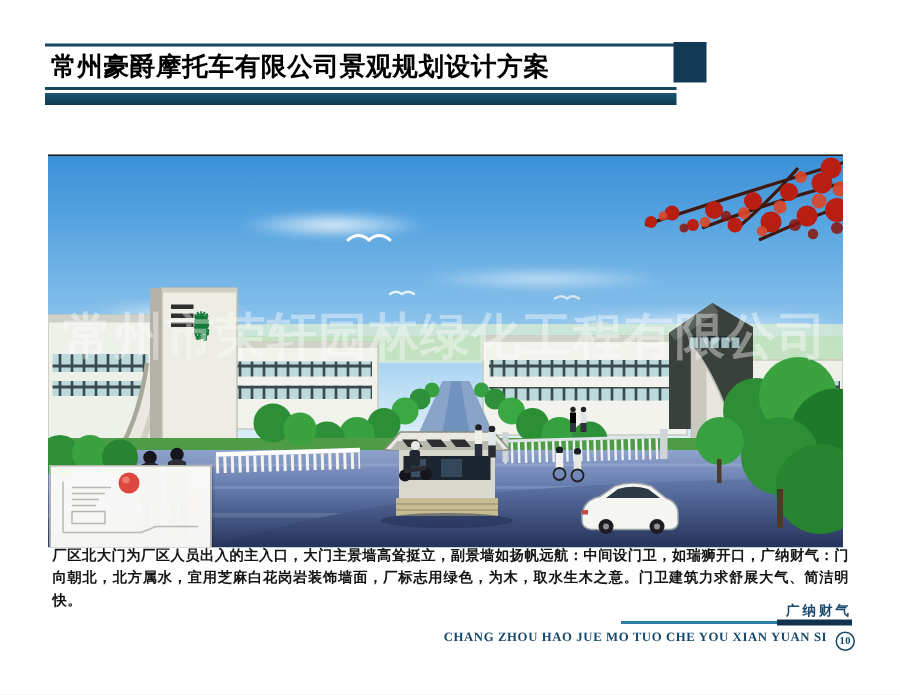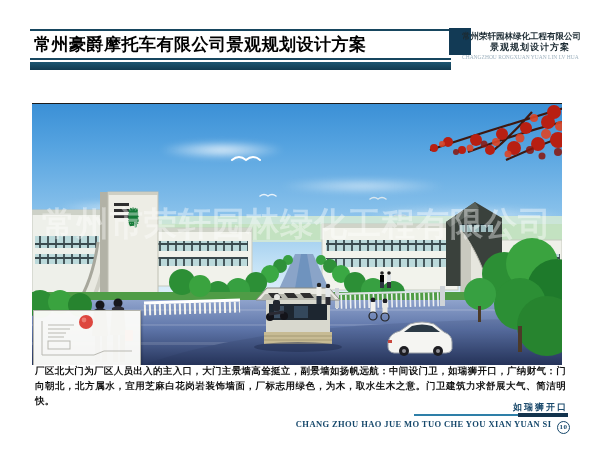--- a/index.html
+++ b/index.html
@@ -81,25 +81,20 @@
 
 <div class="page">
 
   <div class="title-box">
     <div class="title-rule-top"></div>
     <div class="title-text">常州豪爵摩托车有限公司景观规划设计方案</div>
     <div class="title-rule-mid"></div>
     <div class="title-bar"></div>
   </div>
   <div class="header-square"></div>
-  <div class="header-right">
-    <div class="hr-company">常州荣轩园林绿化工程有限公司</div>
-    <div class="hr-sub">景观规划设计方案</div>
-    <div class="hr-pinyin">CHANGZHOU RONGXUAN YUAN LIN LV HUA</div>
-  </div>
 
   <div class="artwork">
     <div class="sky"></div>
     <div class="clouds"></div>
 
     <svg class="scene" width="530" height="261" viewBox="0 0 530 261">
       <defs>
         <pattern id="win" width="8" height="14" patternUnits="userSpaceOnUse">
           <rect width="8" height="14" fill="#3a4a4e"></rect>
           <rect x="0.9" y="1" width="6.2" height="12" fill="#bcdadb"></rect>
@@ -352,21 +347,21 @@
           <rect x="14" y="30" width="22" height="8"></rect>
         </g>
         <circle cx="52" cy="11" r="7" fill="#d9332a" opacity=".9"></circle>
         <circle cx="50" cy="9" r="2.4" fill="#f08a80" opacity=".8"></circle>
       </svg>
     </div>
   </div>
 
   <div class="description">厂区北大门为厂区人员出入的主入口，大门主景墙高耸挺立，副景墙如扬帆远航：中间设门卫，如瑞狮开口，广纳财气：门向朝北，北方属水，宜用芝麻白花岗岩装饰墙面，厂标志用绿色，为木，取水生木之意。门卫建筑力求舒展大气、简洁明快。</div>
 
-  <div class="footer-caption">如瑞狮开口</div>
+  <div class="footer-caption">广纳财气</div>
   <div class="footer-rule">
     <span class="thin"></span>
     <span class="thick"></span>
   </div>
   <div class="footer-pinyin">
     <span>CHANG ZHOU HAO JUE MO TUO CHE YOU XIAN YUAN SI</span>
     <span class="page-num">10</span>
   </div>
 </div>
 

